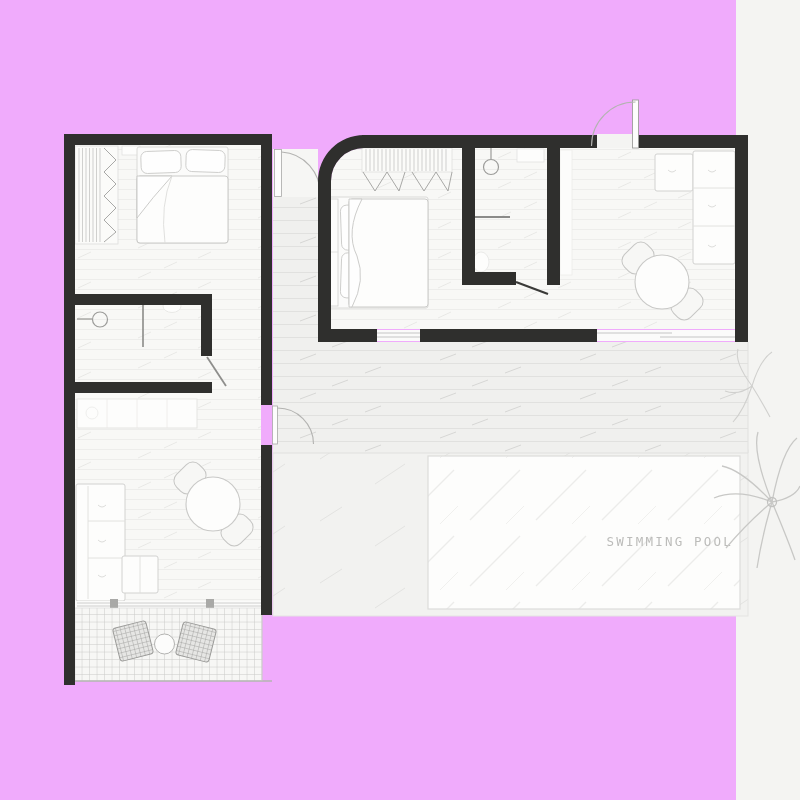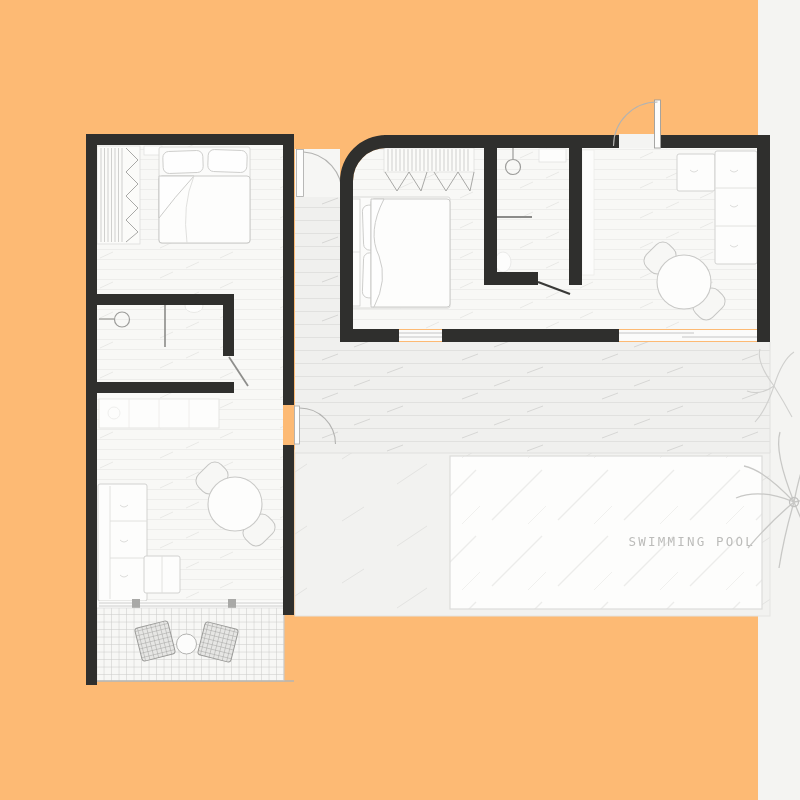--- a/index.html
+++ b/index.html
@@ -2,21 +2,21 @@
 <html><head>
 <meta charset="utf-8">
 <style>
   html,body{margin:0;padding:0;}
   body{
     width:800px;height:800px;
     background:#f4f4f2;
     font-family:"DejaVu Sans","Liberation Sans",sans-serif;
     overflow:hidden;
   }
-  .stage{position:relative;width:736px;height:800px;background:#fdba74;padding-left:22px;}
+  .stage{position:relative;width:736px;height:800px;background:#f0abfc;}
   svg{display:block;}
   .pool-label{
     font-family:"DejaVu Sans Mono","Liberation Mono",monospace;
     font-size:12.5px;
     letter-spacing:2.2px;
   }
 </style>
 </head>
 <body>
 

